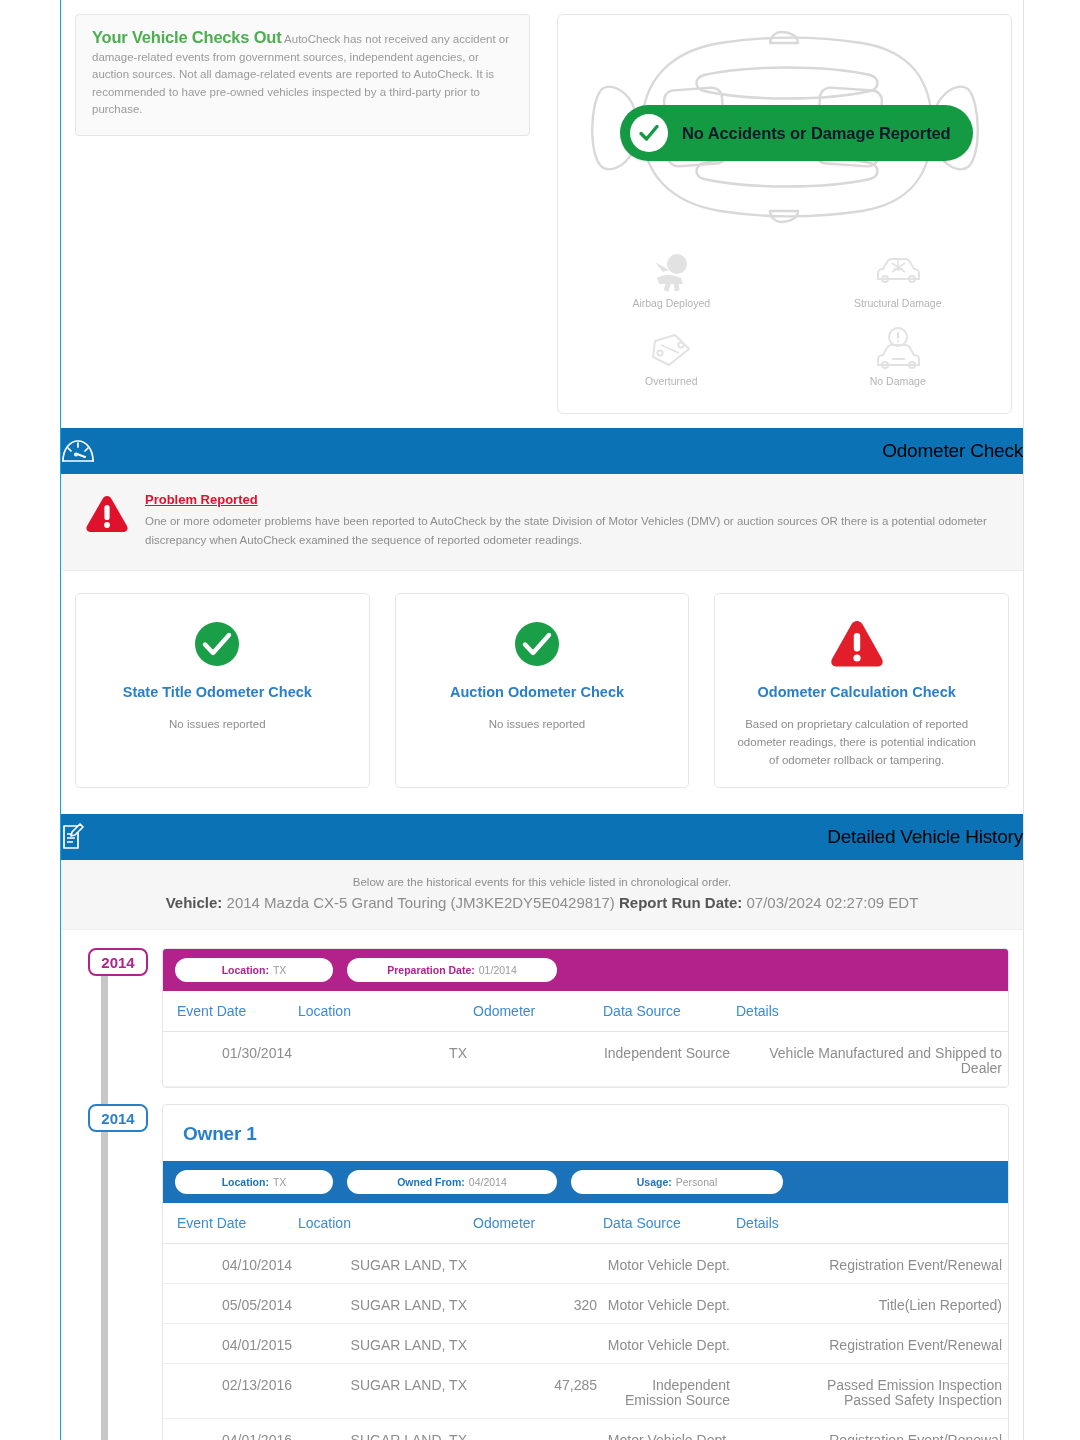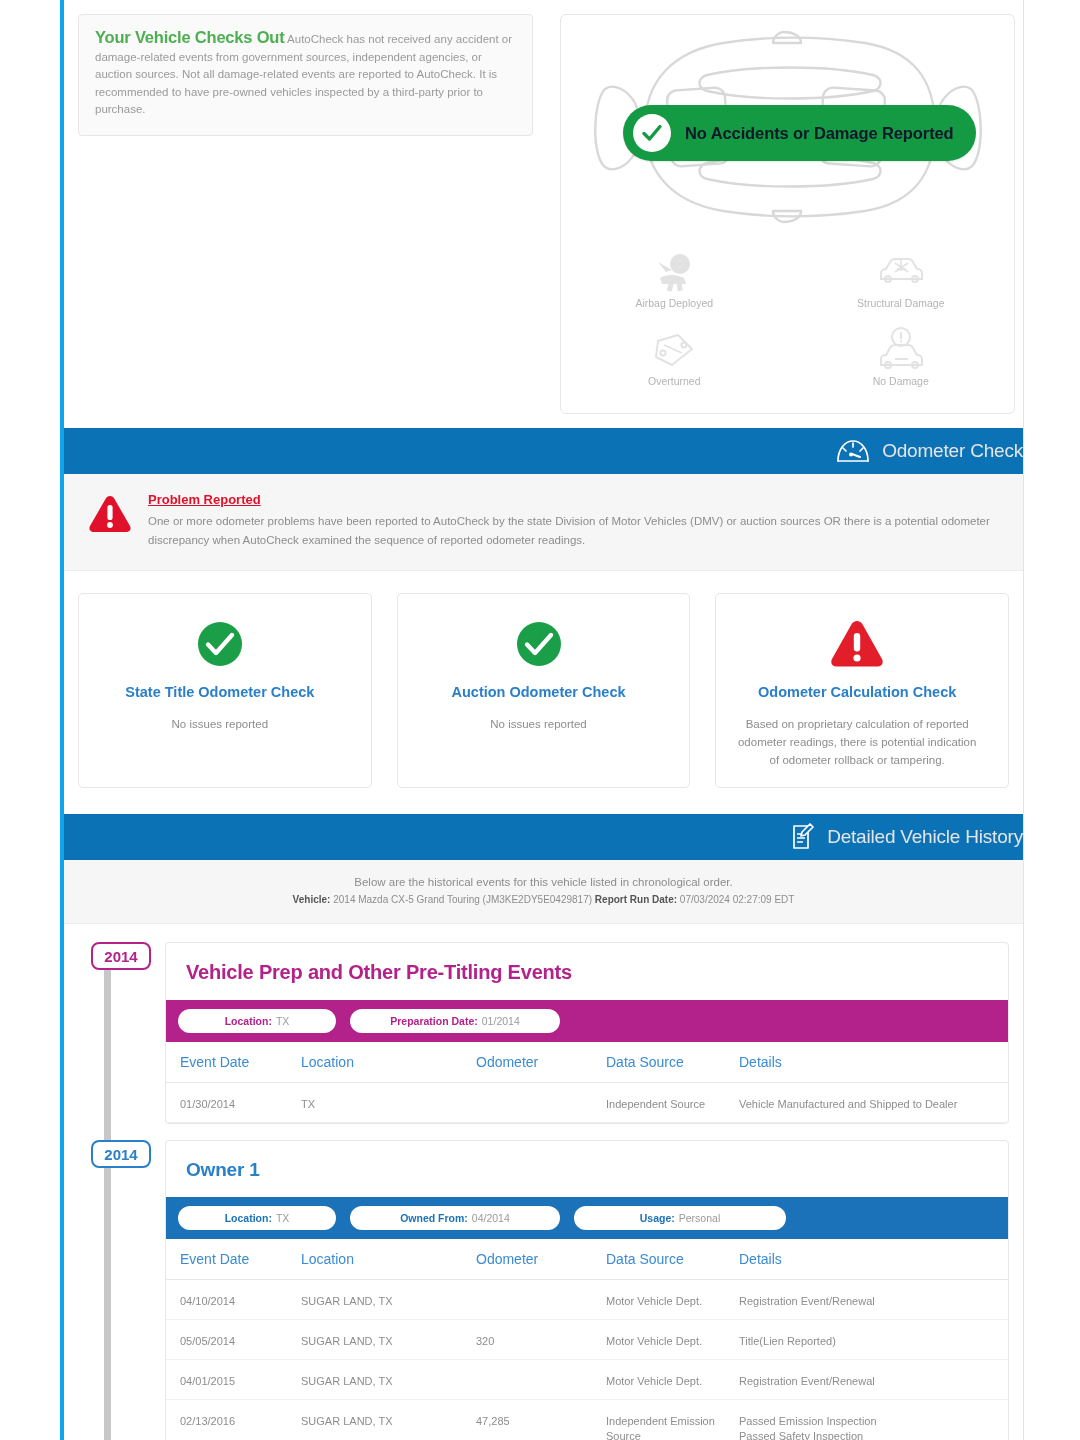--- a/index.html
+++ b/index.html
@@ -16,21 +16,21 @@
     height: 1440px;
     background: #ffffff;
   }
   .container {
     position: absolute;
     left: 60px;
     top: 0;
     width: 964px;
     height: 1440px;
     background: #ffffff;
-    border-left: 4px solid #0ea5e9;
+    border-left: 1px solid #0ea5e9;
     border-right: 1px solid #e3e3e3;
   }
 
   
   .top-area {
     position: relative;
     height: 428px;
     padding: 10px 0 0 0;
   }
   .checks-card {
@@ -117,23 +117,23 @@
     margin-top: 2px;
   }
   .damage-item.offset { padding-top: 10px; }
 
   
   .banner {
     height: 46px;
     background: #0b72b5;
     display: flex;
     align-items: center;
-    justify-content: flex-end;
+    justify-content: space-between;
     gap: 12px;
-    color: #e5e5e5;
+    color: #000000;
   }
   .banner-title {
     font-size: 19px;
     letter-spacing: -0.2px;
   }
   .banner .bicon { display:flex; align-items:center; }
 
   
   .problem-strip {
     background: #f6f6f6;
@@ -191,21 +191,21 @@
     background: #f6f6f6;
     border-bottom: 1px solid #ededed;
     text-align: center;
     padding: 16px 10px 18px 10px;
   }
   .history-intro .l1 {
     color: #8d8d8d;
     font-size: 11.5px;
     margin-bottom: 6px;
   }
-  .history-intro .l2 { color: #8d8d8d; font-size: 10px; }
+  .history-intro .l2 { color: #8d8d8d; font-size: 15px; }
   .history-intro .l2 b { color: #555; }
 
   
   .timeline {
     position: relative;
     padding: 18px 14px 0 14px;
   }
   .tl-rail {
     position: absolute;
     left: 40px;
@@ -292,25 +292,26 @@
     text-align: left;
     color: #3a8bd4;
     font-size: 14px;
     font-weight: normal;
     padding: 12px 6px 12px 0;
     border-bottom: 1px solid #e6e6e6;
     margin-top: 29px;
   }
   table.evt td {
     color: #8d8d8d;
-    font-size: 11px;
+    font-size: 14px;
     line-height: 15px;
     padding: 14px 6px 10px 0;
     border-bottom: 1px solid #efefef;
     vertical-align: top;
+    text-align: right;
   }
   table.evt .c0 { width: 135px; padding-left: 14px; }
   table.evt .c1 { width: 175px; }
   table.evt .c2 { width: 130px; }
   table.evt .c3 { width: 133px; }
   table.evt .c4 { width: auto; }
   table.evt th.c0 { padding-left: 14px; }
 </style>
 </head>
 <body>
@@ -495,21 +496,20 @@
       <span>07/03/2024 02:27:09 EDT</span>
     </div>
   </div>
 
   <div class="timeline">
     <div class="tl-rail"></div>
 
     <div class="tl-section">
       <div class="year-badge">2014</div>
       <div class="evt-card">
-        <div class="evt-card-title">Vehicle Prep and Other Pre-Titling Events</div>
         <div class="pill-bar">
           <span class="pill w1">
             <b>Location:</b>
             <span>TX</span>
           </span>
           <span class="pill w2">
             <b>Preparation Date:</b>
             <span>01/2014</span>
           </span>
         </div>

